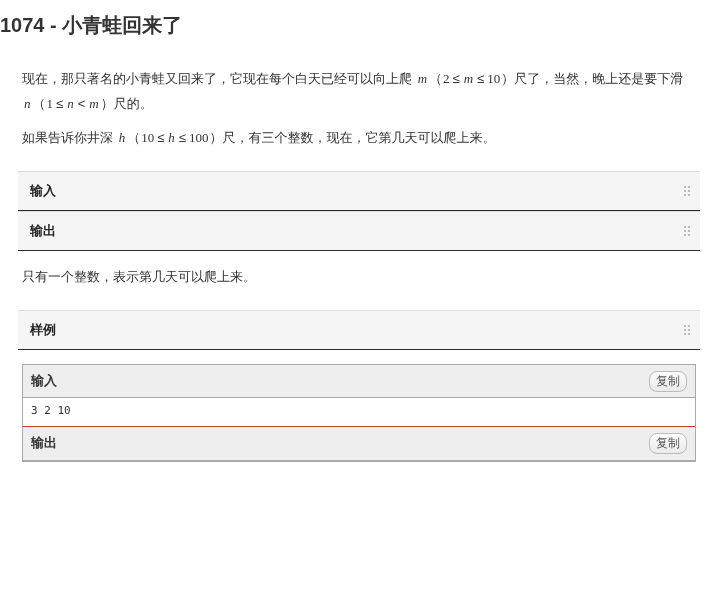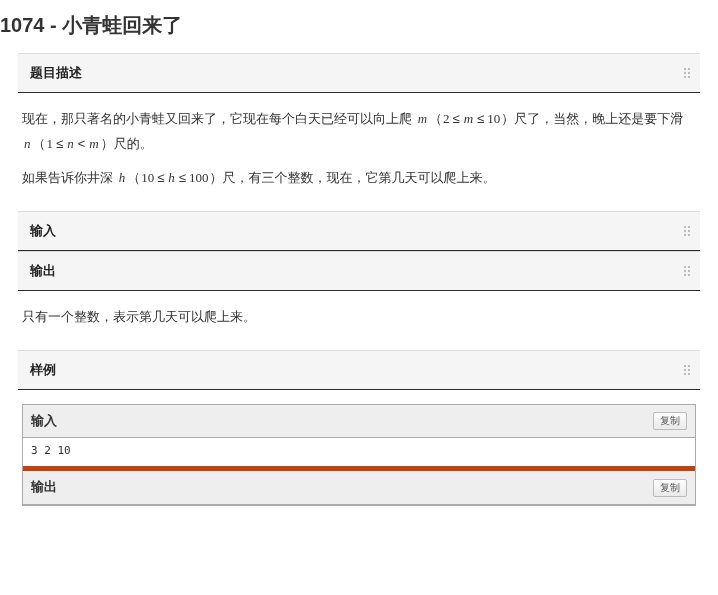--- a/index.html
+++ b/index.html
@@ -68,63 +68,46 @@
     .sample-row-head {
       background: #eee;
       border-bottom: 1px solid #aaa;
       padding: 4px 8px;
       font-weight: bold;
       font-size: 13px;
       display: flex;
       justify-content: space-between;
       align-items: center;
     }
-    .sample-row-head + .sample-row-body { border-bottom: 5px solid #c2410c; }
+    .sample-row-head + .sample-row-body { border-bottom: 1px solid #c2410c; }
     .sample-row-body {
       padding: 3px 8px 4px;
       font-family: Consolas, monospace;
       font-size: 11px;
       white-space: pre;
       color: #333;
     }
     .copy-btn {
-      font-size: 10px;
+      font-size: 12px;
       font-weight: normal;
       border: 1px solid #bbb;
       background: linear-gradient(#fdfdfd, #eaeaea);
       padding: 1px 6px;
-      border-radius: 2px;
+      border-radius: 8px;
       cursor: pointer;
       color: #555;
     }
   </style>
 </head>
 <body>
 
 <h1 class="page-title">1074 - 小青蛙回来了</h1>
 
 <div class="container">
 
-  <div class="section-header">
-    <span>题目描述</span>
-    <span class="drag-icon">
-        <span>
-          <i></i>
-          <i></i>
-        </span>
-        <span>
-          <i></i>
-          <i></i>
-        </span>
-        <span>
-          <i></i>
-          <i></i>
-        </span>
-      </span>
-  </div>
   <div class="section-body">
     <p>
       <span>现在，那只著名的小青蛙又回来了，它现在每个白天已经可以向上爬 </span><span class="math">m</span><span class="paren">（</span><span class="num">2</span><span class="mrel">≤</span><span class="math">m</span><span class="mrel">≤</span><span class="num">10</span><span class="paren">）</span><span>尺了，当然，晚上还是要下滑 </span><span class="math">n</span><span class="paren">（</span><span class="num">1</span><span class="mrel">≤</span><span class="math">n</span><span class="mrel">&lt;</span><span class="math">m</span><span class="paren">）</span><span>尺的。</span>
     </p>
     <p>
       <span>如果告诉你井深 </span><span class="math">h</span><span class="paren">（</span><span class="num">10</span><span class="mrel">≤</span><span class="math">h</span><span class="mrel">≤</span><span class="num">100</span><span class="paren">）</span><span>尺，有三个整数，现在，它第几天可以爬上来。</span>
     </p>
   </div>
 
   <div class="section-header">

